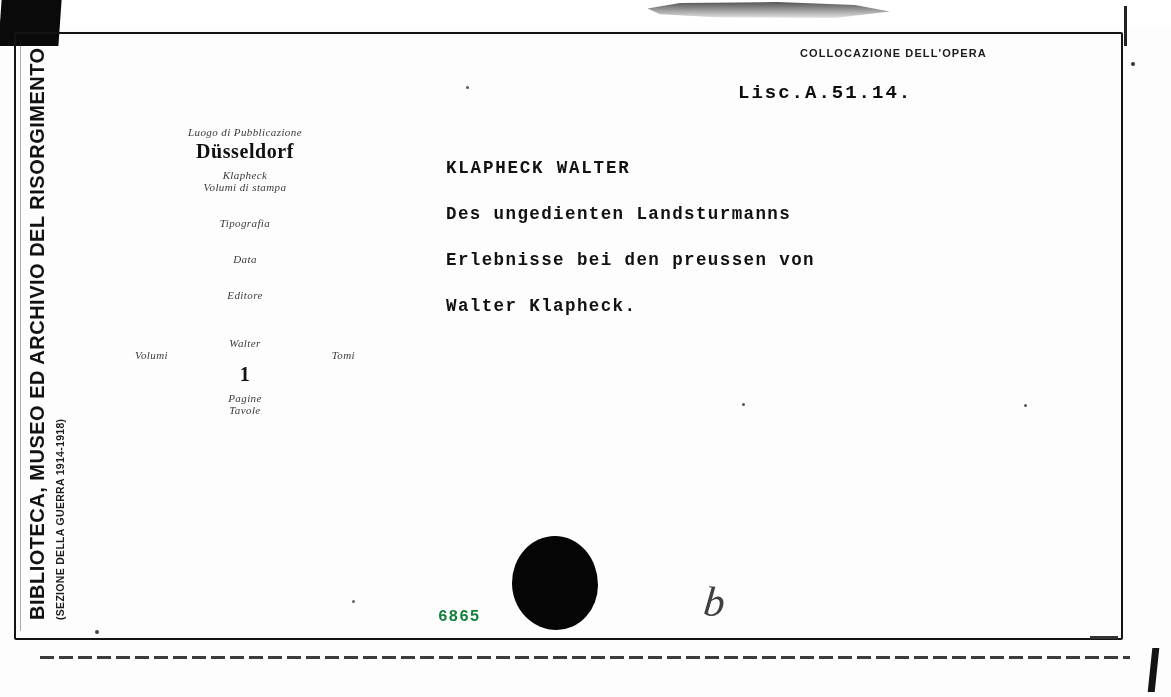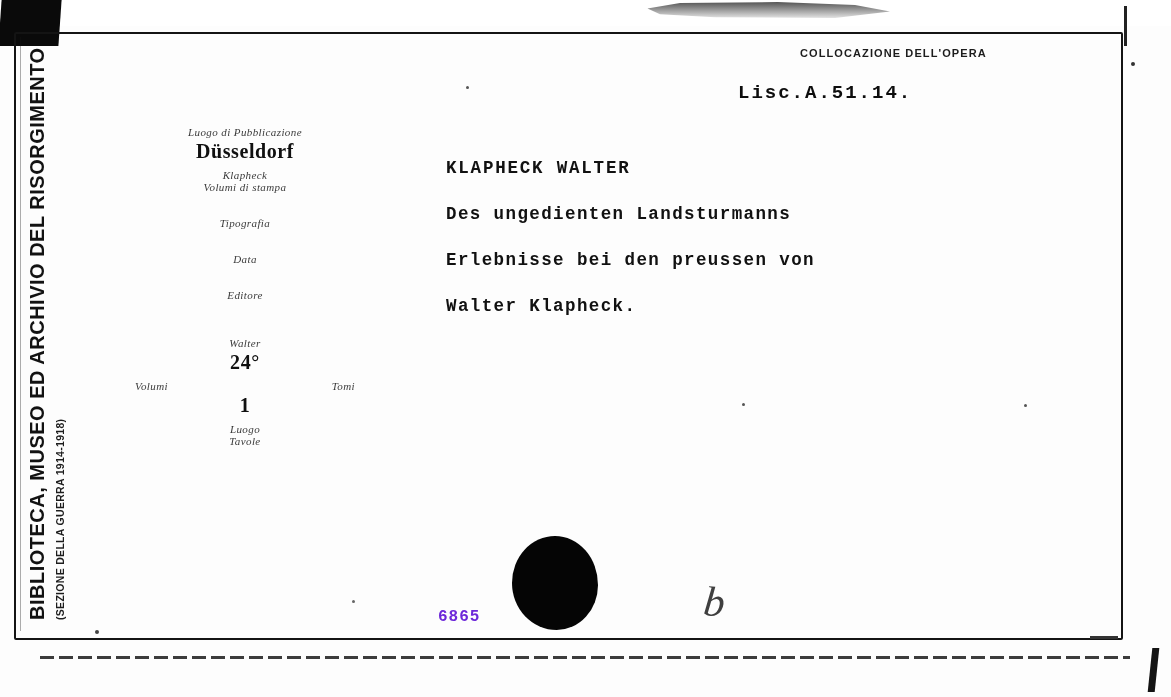--- a/index.html
+++ b/index.html
@@ -216,21 +216,21 @@
     background: #050505;
     border-radius: 50% 50% 48% 52% / 50% 52% 48% 50%;
   }
   .inv-number {
     position: absolute;
     left: 438px; top: 608px;
     font-family: "Liberation Mono", monospace;
     font-weight: bold;
     font-size: 16px;
     letter-spacing: 1px;
-    color: #6d28d9;
+    color: #15803d;
   }
   .pencil-mark {
     position: absolute;
     left: 704px; top: 578px;
     font-family: "Liberation Serif", serif;
     font-style: italic;
     font-size: 42px;
     color: #2b2b2b;
     transform: rotate(6deg);
     opacity: .9;
@@ -279,29 +279,28 @@
 
     <div class="meta-label">Data</div>
     <div class="meta-value empty"></div>
 
     <div class="meta-label">Editore</div>
     <div class="meta-value empty"></div>
 
     <div class="meta-spacer"></div>
 
     <div class="meta-label">Walter</div>
-    <div class="meta-value">24°</div>
 
     <div class="meta-row">
       <div class="meta-label">Volumi</div>
       <div class="meta-label">Tomi</div>
     </div>
     <div class="meta-value">1</div>
 
-    <div class="meta-label">Luogo</div>
+    <div class="meta-label">Pagine</div>
 
     <div class="meta-label">Tavole</div>
   </div>
 
   <div class="colloc-label">COLLOCAZIONE DELL'OPERA</div>
   <div class="colloc-value">Lisc.A.51.14.</div>
 
   <div class="record">
     <div class="record-line author">KLAPHECK WALTER</div>
     <div class="record-line">Des ungedienten Landsturmanns</div>

